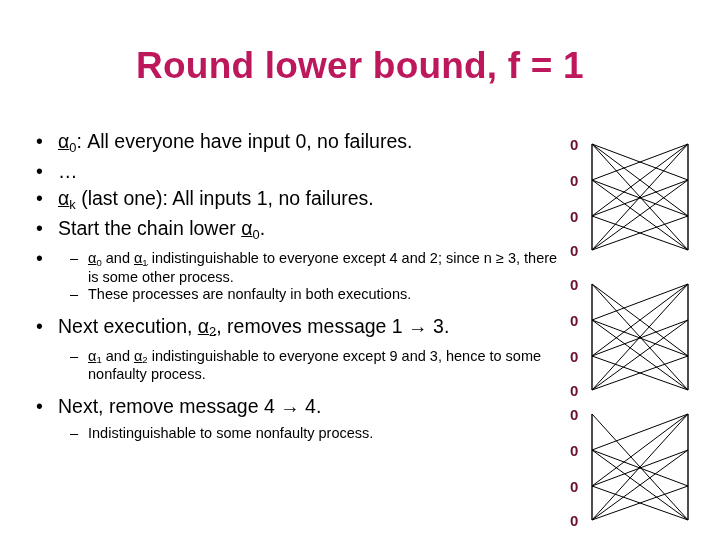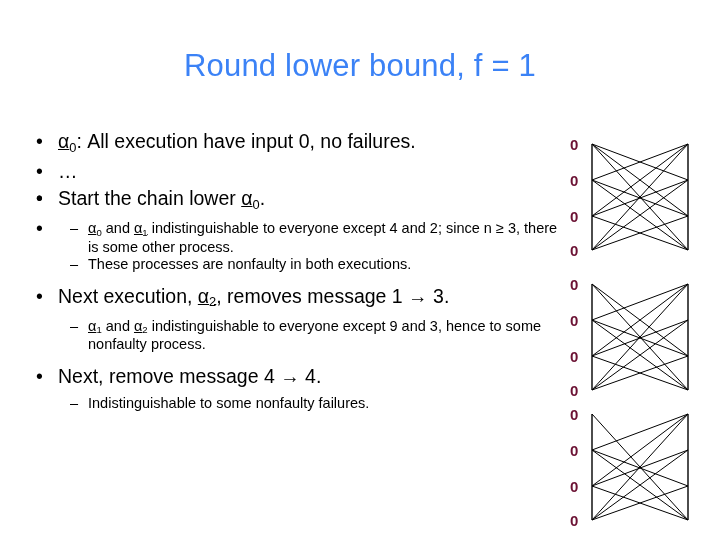--- a/index.html
+++ b/index.html
@@ -16,24 +16,24 @@
     color: #000000;
   }
 
   
   #slide-title {
     position: absolute;
     left: 0;
     top: 47px;
     width: 720px;
     text-align: center;
-    font-size: 31px;
+    font-size: 37px;
     line-height: 38px;
-    color: #3b82f6;
-    font-weight: 400;
+    color: #be185d;
+    font-weight: 700;
     letter-spacing: 0.2px;
     white-space: nowrap;
   }
 
   
   #body-column {
     position: absolute;
     left: 26px;
     top: 128px;
     width: 532px;
@@ -113,36 +113,36 @@
   #diagram-1 { left: 568px; top: 136px; }
   #diagram-2 { left: 568px; top: 276px; }
   #diagram-3 { left: 568px; top: 406px; }
 </style>
 </head>
 <body>
 
 <div id="slide-title">Round lower bound, f = 1</div>
 
 <div id="body-column">
-    <div class="l1"><span class="dot">•</span><span><span class="alpha">α<sub>0</sub></span><span>:  All execution have input 0, no failures.</span></span></div>
+    <div class="l1"><span class="dot">•</span><span><span class="alpha">α<sub>0</sub></span><span>:  All everyone have input 0, no failures.</span></span></div>
     <div class="l1"><span class="dot">•</span><span><span>…</span></span></div>
-    <div class="l1"><span class="dot">•</span></div>
+    <div class="l1"><span class="dot">•</span><span><span class="alpha">α<sub>k</sub></span><span> (last one):  All inputs 1, no failures.</span></span></div>
     <div class="l1"><span class="dot">•</span><span><span>Start the chain lower </span><span class="alpha">α<sub>0</sub></span><span>.</span></span></div>
     <div class="l1"><span class="dot">•</span></div>
     <div class="gap-sm"></div>
     <div class="l2"><span class="dash">–</span><span><span class="alpha">α<sub>0</sub></span><span> and </span><span class="alpha">α<sub>1</sub></span><span> indistinguishable to everyone except 4 and 2; since n </span><span>≥</span><span> 3, there is some other process.</span></span></div>
     <div class="l2"><span class="dash">–</span><span><span>These processes are nonfaulty in both executions.</span></span></div>
     <div class="gap-md"></div>
     <div class="l1"><span class="dot">•</span><span><span>Next execution, </span><span class="alpha">α<sub>2</sub></span><span>, removes message 1 </span><span> → </span><span> 3.</span></span></div>
     <div class="gap-sm"></div>
     <div class="l2"><span class="dash">–</span><span><span class="alpha">α<sub>1</sub></span><span> and </span><span class="alpha">α<sub>2</sub></span><span> indistinguishable to everyone except 9 and 3, hence to some nonfaulty process.</span></span></div>
     <div class="gap-md"></div>
     <div class="l1"><span class="dot">•</span><span><span>Next, remove message 4 </span><span> → </span><span> 4.</span></span></div>
     <div class="gap-sm"></div>
-    <div class="l2"><span class="dash">–</span><span><span>Indistinguishable to some nonfaulty failures.</span></span></div>
+    <div class="l2"><span class="dash">–</span><span><span>Indistinguishable to some nonfaulty process.</span></span></div>
   </div>
 
 <div class="diagram" id="diagram-1">
     <div class="zeros">
       <span style="top: 8px;">0</span>
       <span style="top: 44px;">0</span>
       <span style="top: 80px;">0</span>
       <span style="top: 114px;">0</span>
     </div>
     <svg width="100" height="122">

